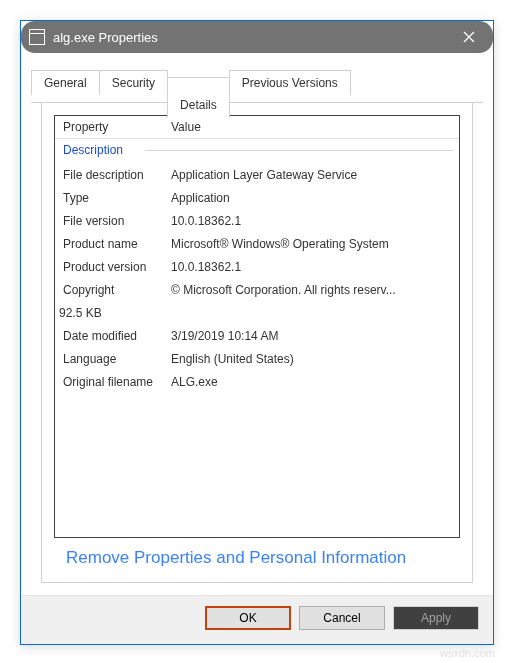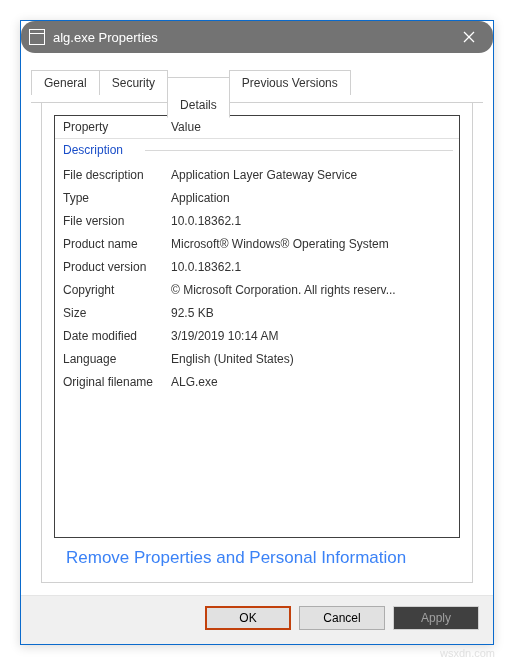--- a/index.html
+++ b/index.html
@@ -213,21 +213,20 @@
         </div>
         <div class="prop-row">
           <div class="prop-label">Product version</div>
           <div class="prop-value">10.0.18362.1</div>
         </div>
         <div class="prop-row">
           <div class="prop-label">Copyright</div>
           <div class="prop-value">© Microsoft Corporation. All rights reserv...</div>
         </div>
         <div class="prop-row">
-          <div class="prop-label">Size</div>
           <div class="prop-value">92.5 KB</div>
         </div>
         <div class="prop-row">
           <div class="prop-label">Date modified</div>
           <div class="prop-value">3/19/2019 10:14 AM</div>
         </div>
         <div class="prop-row">
           <div class="prop-label">Language</div>
           <div class="prop-value">English (United States)</div>
         </div>

